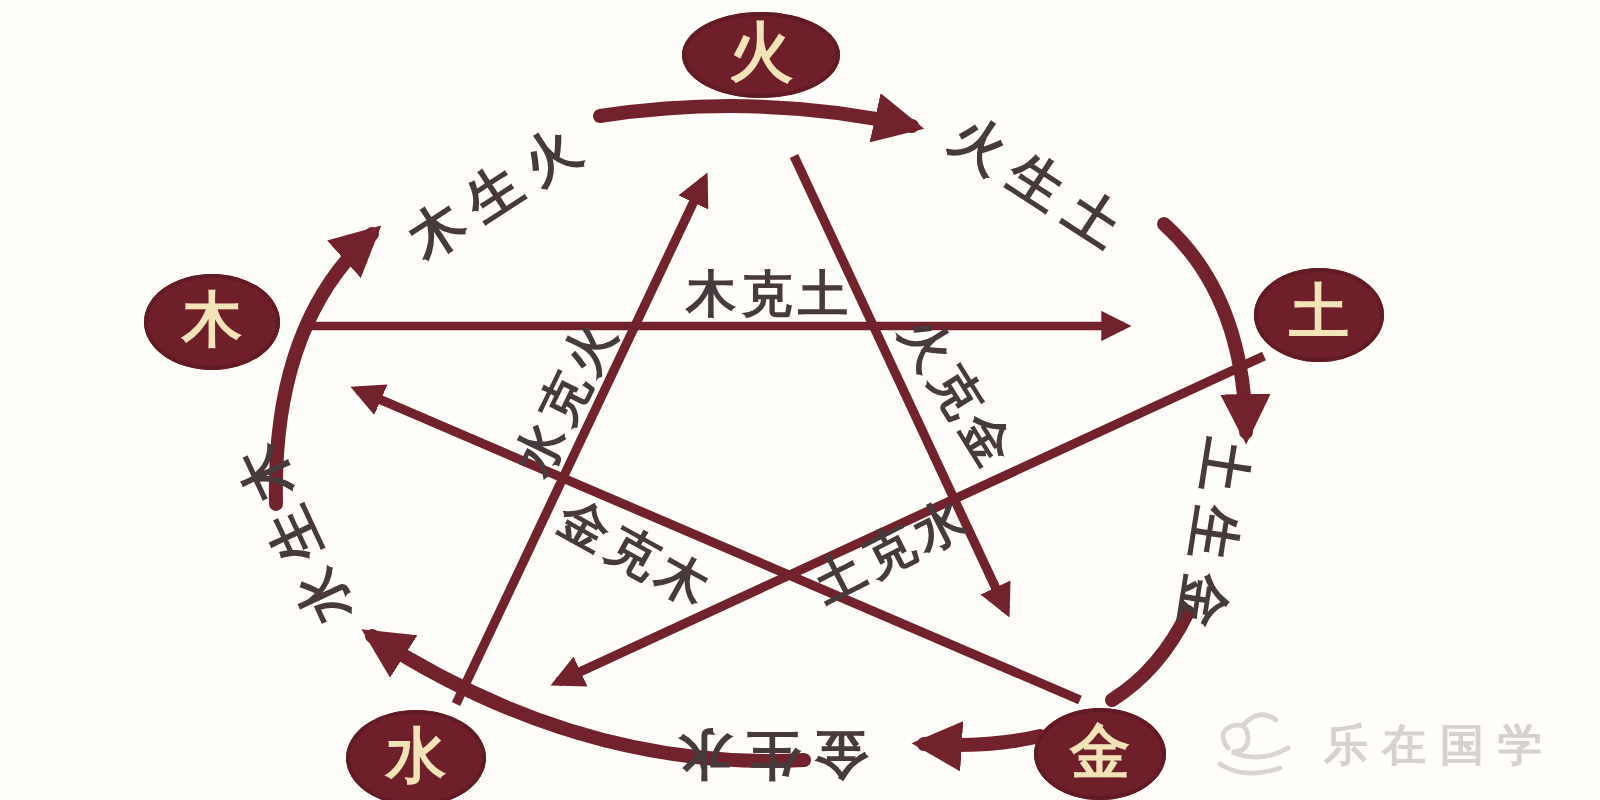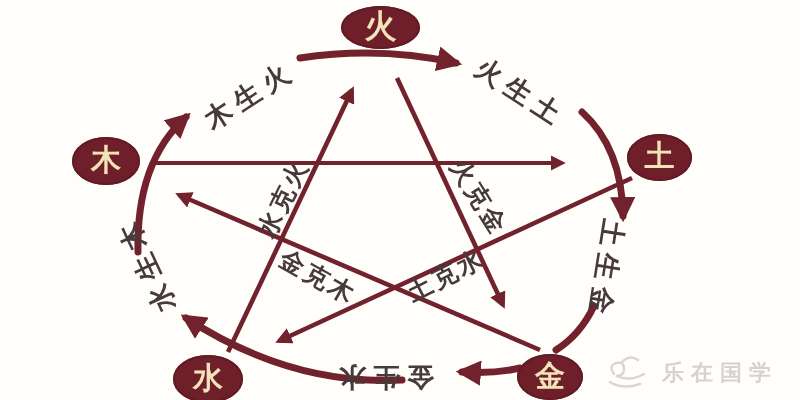--- a/index.html
+++ b/index.html
@@ -86,20 +86,21 @@
   <div class="node" style="left:72px;top:137px;width:68px;height:48px;font-size:30px;">
     <span>木</span>
   </div>
 
   <div class="lbl gen" style="left:250px;top:95px;transform:translate(-50%,-50%) rotate(-33deg);">木生火</div>
   <div class="lbl gen" style="left:521px;top:93px;transform:translate(-50%,-50%) rotate(33deg);">火生土</div>
   <div class="lbl gen" style="left:606px;top:270px;transform:translate(-50%,-50%) rotate(99deg);">土生金</div>
   <div class="lbl gen" style="left:383px;top:377px;transform:translate(-50%,-50%) rotate(180deg);">金生水</div>
   <div class="lbl gen" style="left:146px;top:264px;transform:translate(-50%,-50%) rotate(-115deg);">水生木</div>
 
+  <div class="lbl ke" style="left:385px;top:147px;transform:translate(-50%,-50%);">木克土</div>
   <div class="lbl ke" style="left:283px;top:198px;transform:translate(-50%,-50%) rotate(-64deg);">水克火</div>
   <div class="lbl ke" style="left:479px;top:197px;transform:translate(-50%,-50%) rotate(58deg);">火克金</div>
   <div class="lbl ke" style="left:446px;top:275px;transform:translate(-50%,-50%) rotate(-27deg);">土克水</div>
   <div class="lbl ke" style="left:318px;top:277px;transform:translate(-50%,-50%) rotate(29deg);">金克木</div>
 
   <div class="watermark" style="left:600px;top:352px;">
     <svg width="62" height="42" viewBox="0 0 62 42">
       <g stroke="#d9d6d2" stroke-width="2.4" fill="none" stroke-linecap="round">
         <path d="M14 22 Q 8 14 16 11 Q 24 9 24 17 Q 24 24 16 24 Q 30 30 44 22"></path>
         <path d="M22 10 Q 30 2 38 8"></path>

